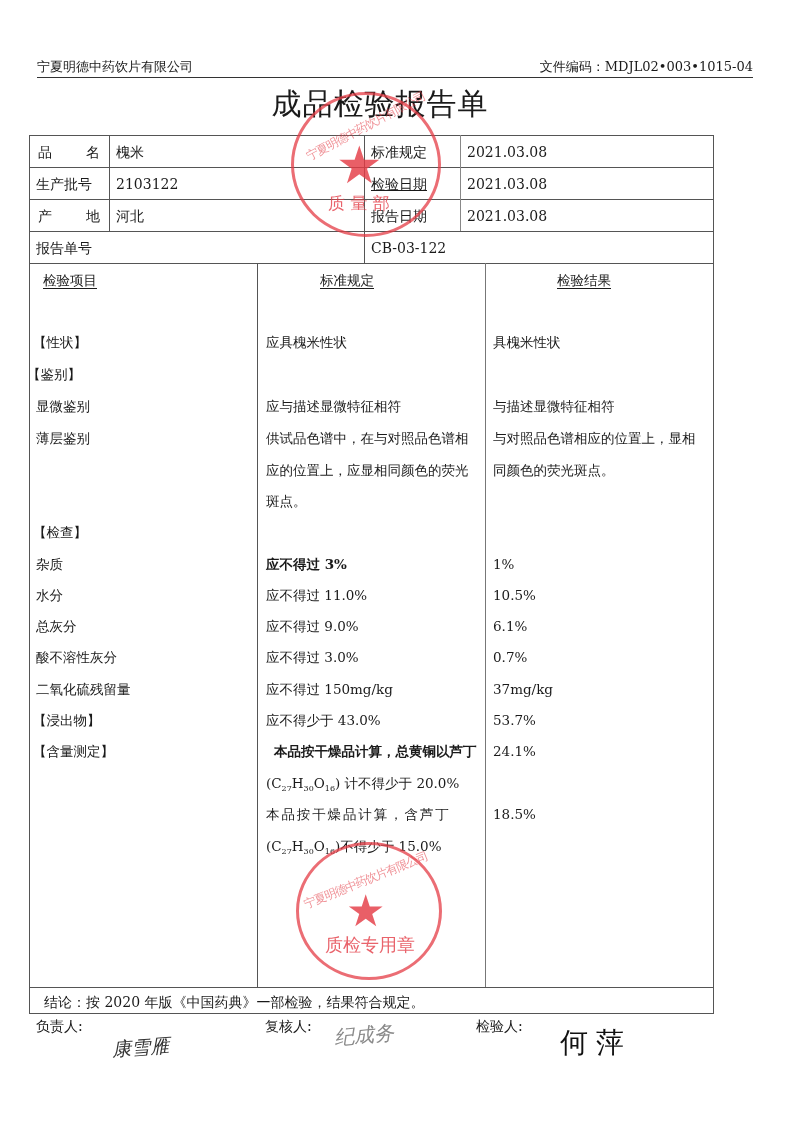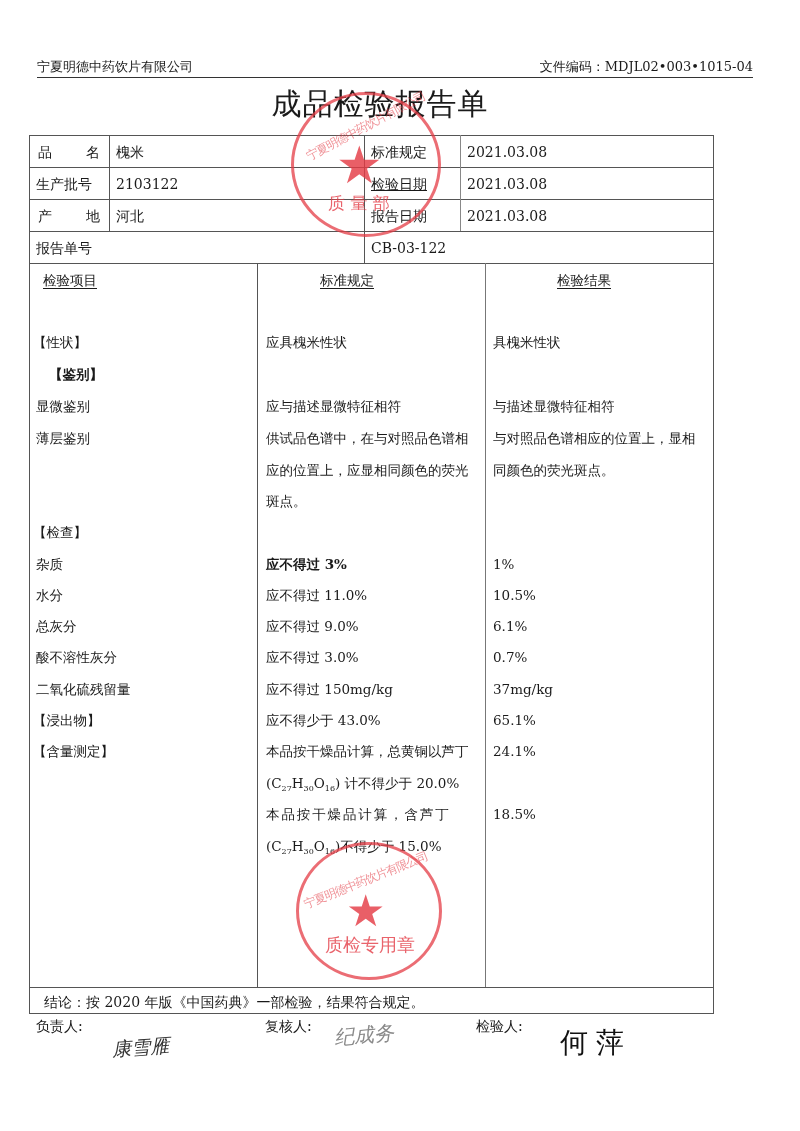--- a/index.html
+++ b/index.html
@@ -80,21 +80,21 @@
 <div class="cell" style="left:467px; top:206px;">2021.03.08</div>
 
 <div class="txt u" style="left:43px; top:270px;">检验项目</div>
 <div class="txt u" style="left:320px; top:270px;">标准规定</div>
 <div class="txt u" style="left:557px; top:270px;">检验结果</div>
 
 <div class="txt" style="left:33px; top:332px;">【性状】</div>
 <div class="txt" style="left:266px; top:332px;">应具槐米性状</div>
 <div class="txt" style="left:493px; top:332px;">具槐米性状</div>
 
-<div class="txt" style="left:49px; top:364px;font-weight:bold;">【鉴别】</div>
+<div class="txt" style="left:27px; top:364px;">【鉴别】</div>
 
 <div class="txt" style="left:36px; top:396px;">显微鉴别</div>
 <div class="txt" style="left:266px; top:396px;">应与描述显微特征相符</div>
 <div class="txt" style="left:493px; top:396px;">与描述显微特征相符</div>
 
 <div class="txt" style="left:36px; top:428px;">薄层鉴别</div>
 <div class="txt" style="left:266px; top:428px;">供试品色谱中，在与对照品色谱相</div>
 <div class="txt" style="left:266px; top:460px;">应的位置上，应显相同颜色的荧光</div>
 <div class="txt" style="left:266px; top:491px;">斑点。</div>
 <div class="txt" style="left:493px; top:428px;">与对照品色谱相应的位置上，显相</div>
@@ -117,24 +117,24 @@
 <div class="txt" style="left:36px; top:647px;">酸不溶性灰分</div>
 <div class="txt" style="left:266px; top:647px;">应不得过 3.0%</div>
 <div class="txt" style="left:493px; top:647px;">0.7%</div>
 
 <div class="txt" style="left:36px; top:679px;">二氧化硫残留量</div>
 <div class="txt" style="left:266px; top:679px;">应不得过 150mg/kg</div>
 <div class="txt" style="left:493px; top:679px;">37mg/kg</div>
 
 <div class="txt" style="left:33px; top:710px;">【浸出物】</div>
 <div class="txt" style="left:266px; top:710px;">应不得少于 43.0%</div>
-<div class="txt" style="left:493px; top:710px;">65.1%</div>
+<div class="txt" style="left:493px; top:710px;">53.7%</div>
 
 <div class="txt" style="left:33px; top:741px;">【含量测定】</div>
-<div class="txt" style="left:266px; top:741px;">本品按干燥品计算，总黄铜以芦丁</div>
+<div class="txt" style="left:274px; top:741px;font-weight:bold;">本品按干燥品计算，总黄铜以芦丁</div>
 <div class="txt" style="left:493px; top:741px;">24.1%</div>
 
 <div class="txt" style="left:266px; top:773px;">
   <span>(C</span><span class="sub">27</span><span>H</span><span class="sub">30</span><span>O</span><span class="sub">16</span><span>) 计不得少于 20.0%</span>
 </div>
 
 <div class="txt" style="left:266px; top:804px; letter-spacing:-1.2px;">本 品 按 干 燥 品 计 算 ， 含 芦 丁</div>
 <div class="txt" style="left:493px; top:804px;">18.5%</div>
 
 <div class="txt" style="left:266px; top:836px;">

